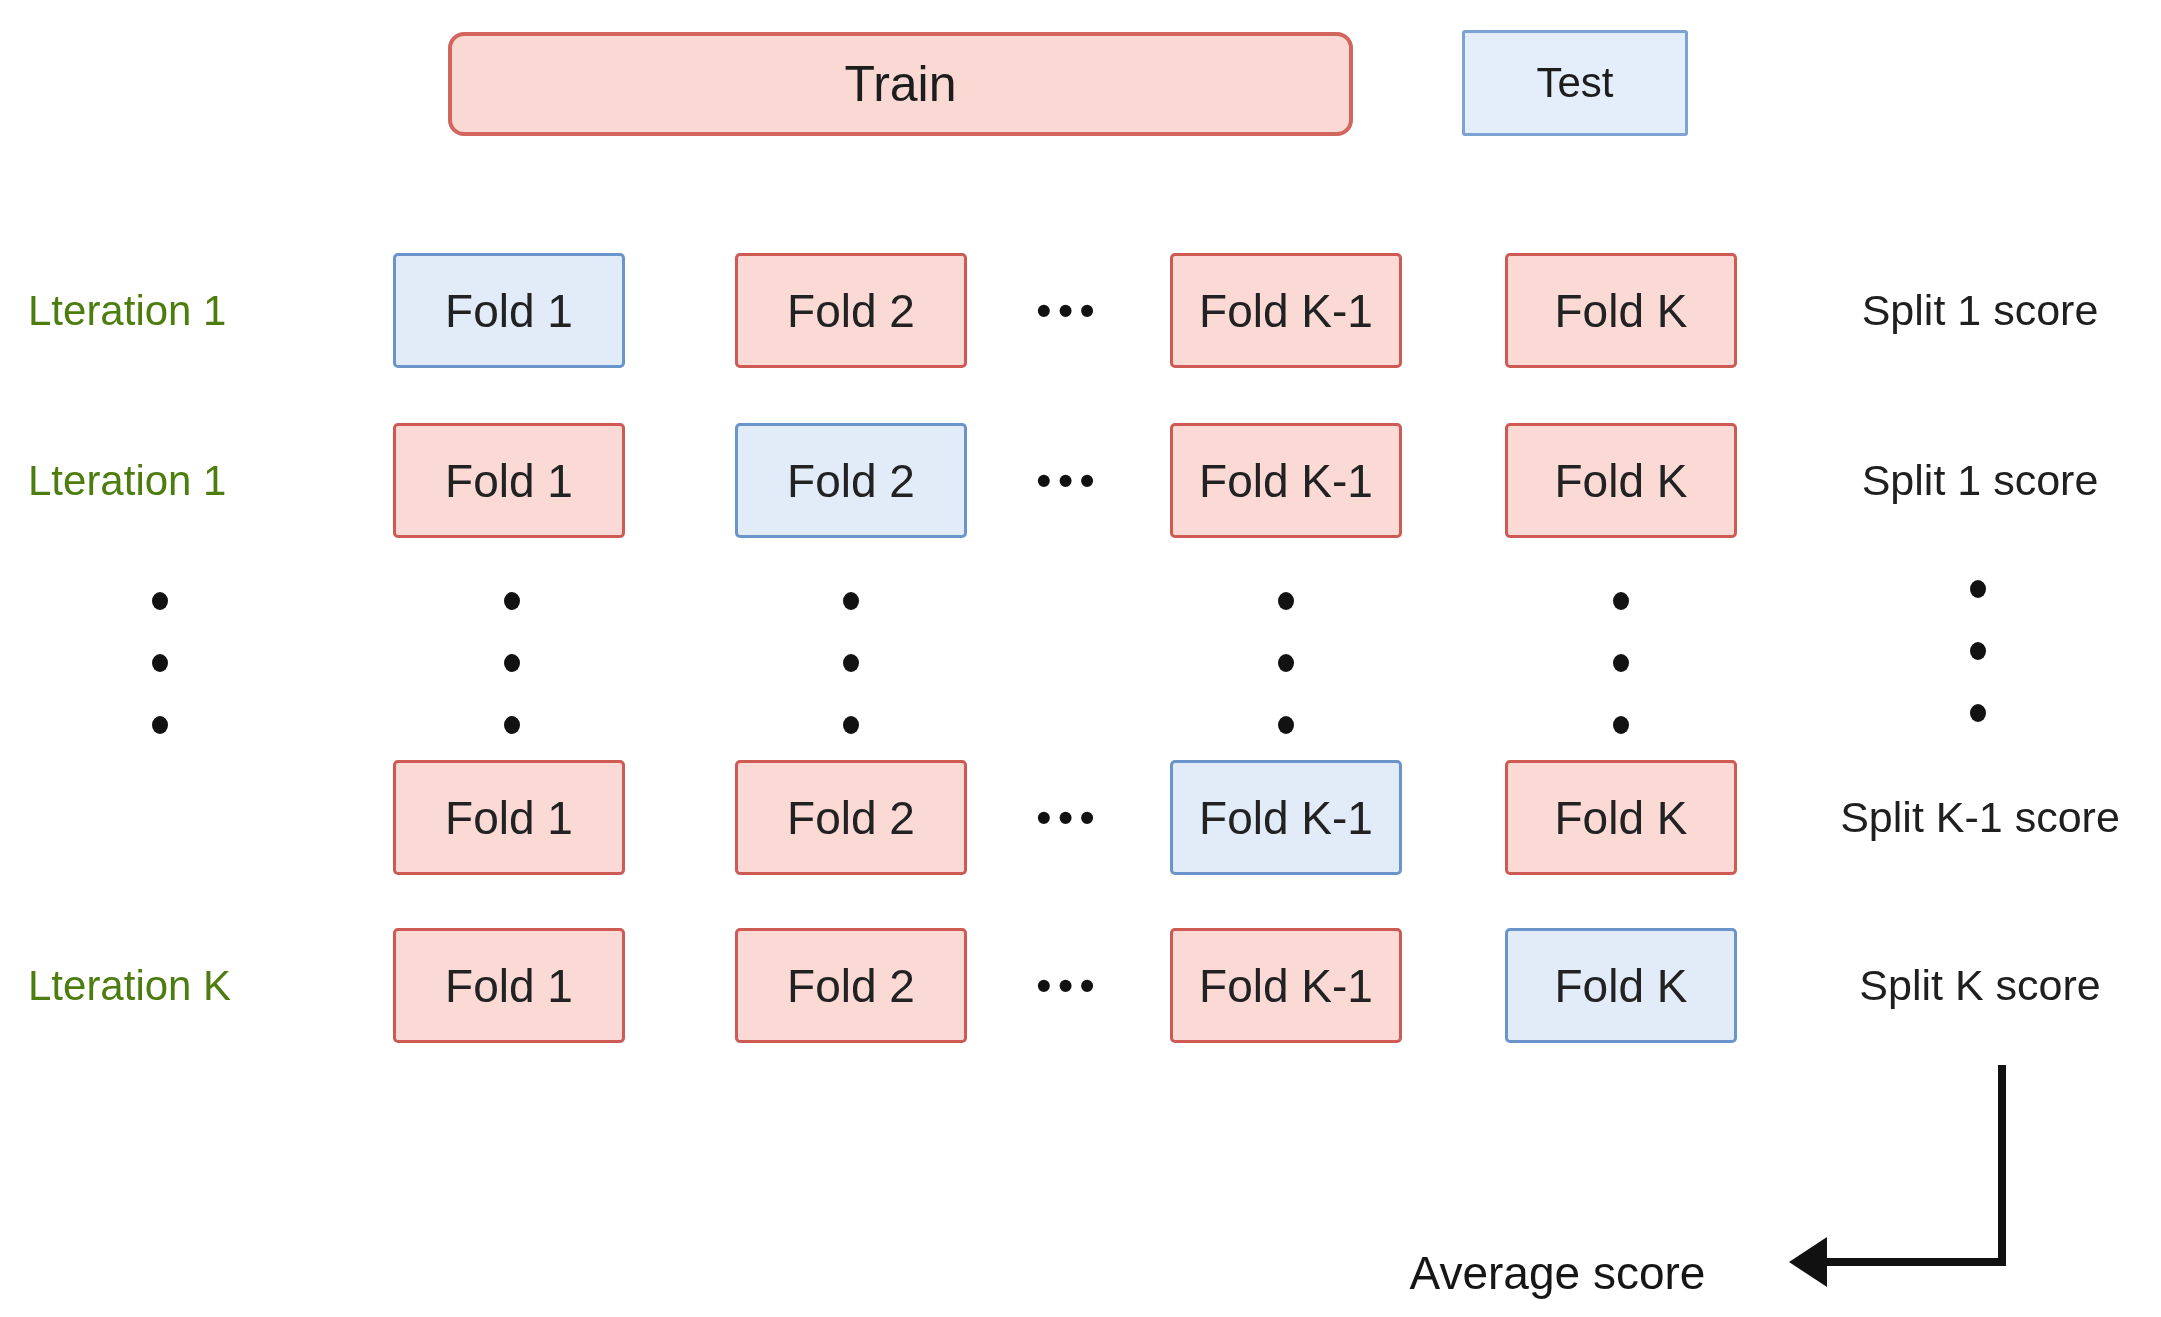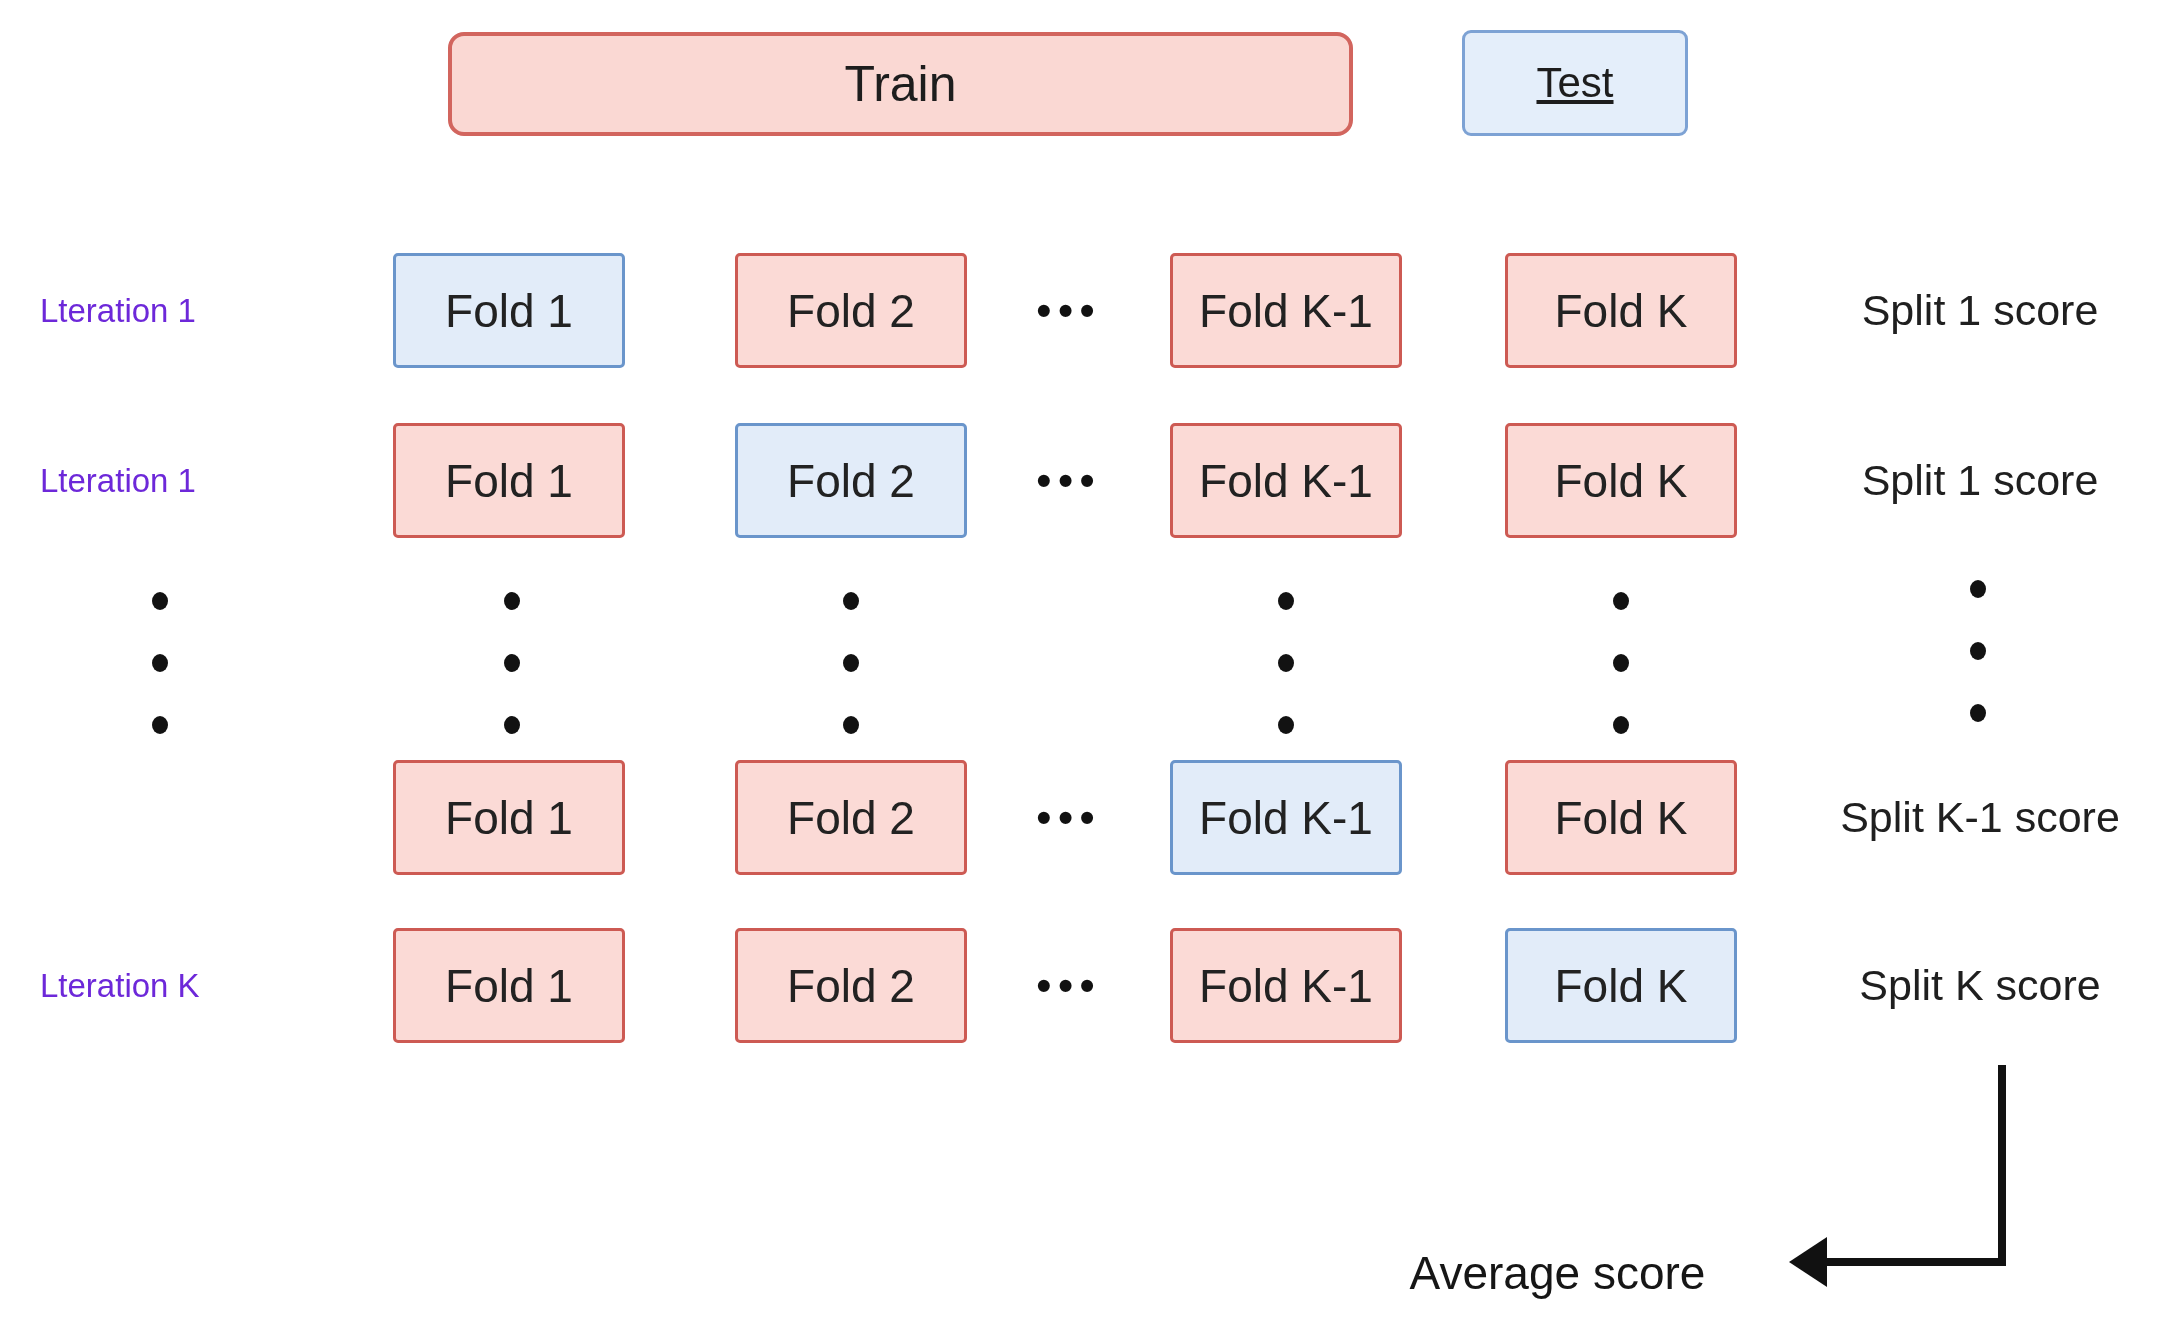--- a/index.html
+++ b/index.html
@@ -16,30 +16,30 @@
 
   
   .legend-train{
     left:448px;top:32px;width:905px;height:104px;
     background:#fad8d3;border:4px solid #d2655e;border-radius:16px;
     display:flex;align-items:center;justify-content:center;
     font-size:50px;box-sizing:border-box;
   }
   .legend-test{
     left:1462px;top:30px;width:226px;height:106px;
-    background:#e4eefa;border:3px solid #7da2d4;border-radius:9px;
+    background:#e4eefa;border:3px solid #7da2d4;border-radius:3px;
     display:flex;align-items:center;justify-content:center;
-    font-size:42px;box-sizing:border-box;text-decoration:underline;
+    font-size:42px;box-sizing:border-box;
   }
 
   
   .row-label{
-    left:40px;width:360px;height:115px;
+    left:28px;width:360px;height:115px;
     display:flex;align-items:center;justify-content:flex-start;
-    font-size:33px;color:#6d28d9;white-space:nowrap;
+    font-size:42px;color:#4d7c0f;white-space:nowrap;
   }
   .fold{
     width:232px;height:115px;box-sizing:border-box;
     border:3px solid;border-radius:5px;
     display:flex;align-items:center;justify-content:center;
     font-size:46px;color:#222;white-space:nowrap;
   }
   .fold[data-state="train"]{background:#fbdad6;border-color:#cd5a53;}
   .fold[data-state="test"]{background:#e2ecf9;border-color:#6a95cb;}
   .r1{top:253px}.r2{top:423px}.r3{top:760px}.r4{top:928px}

